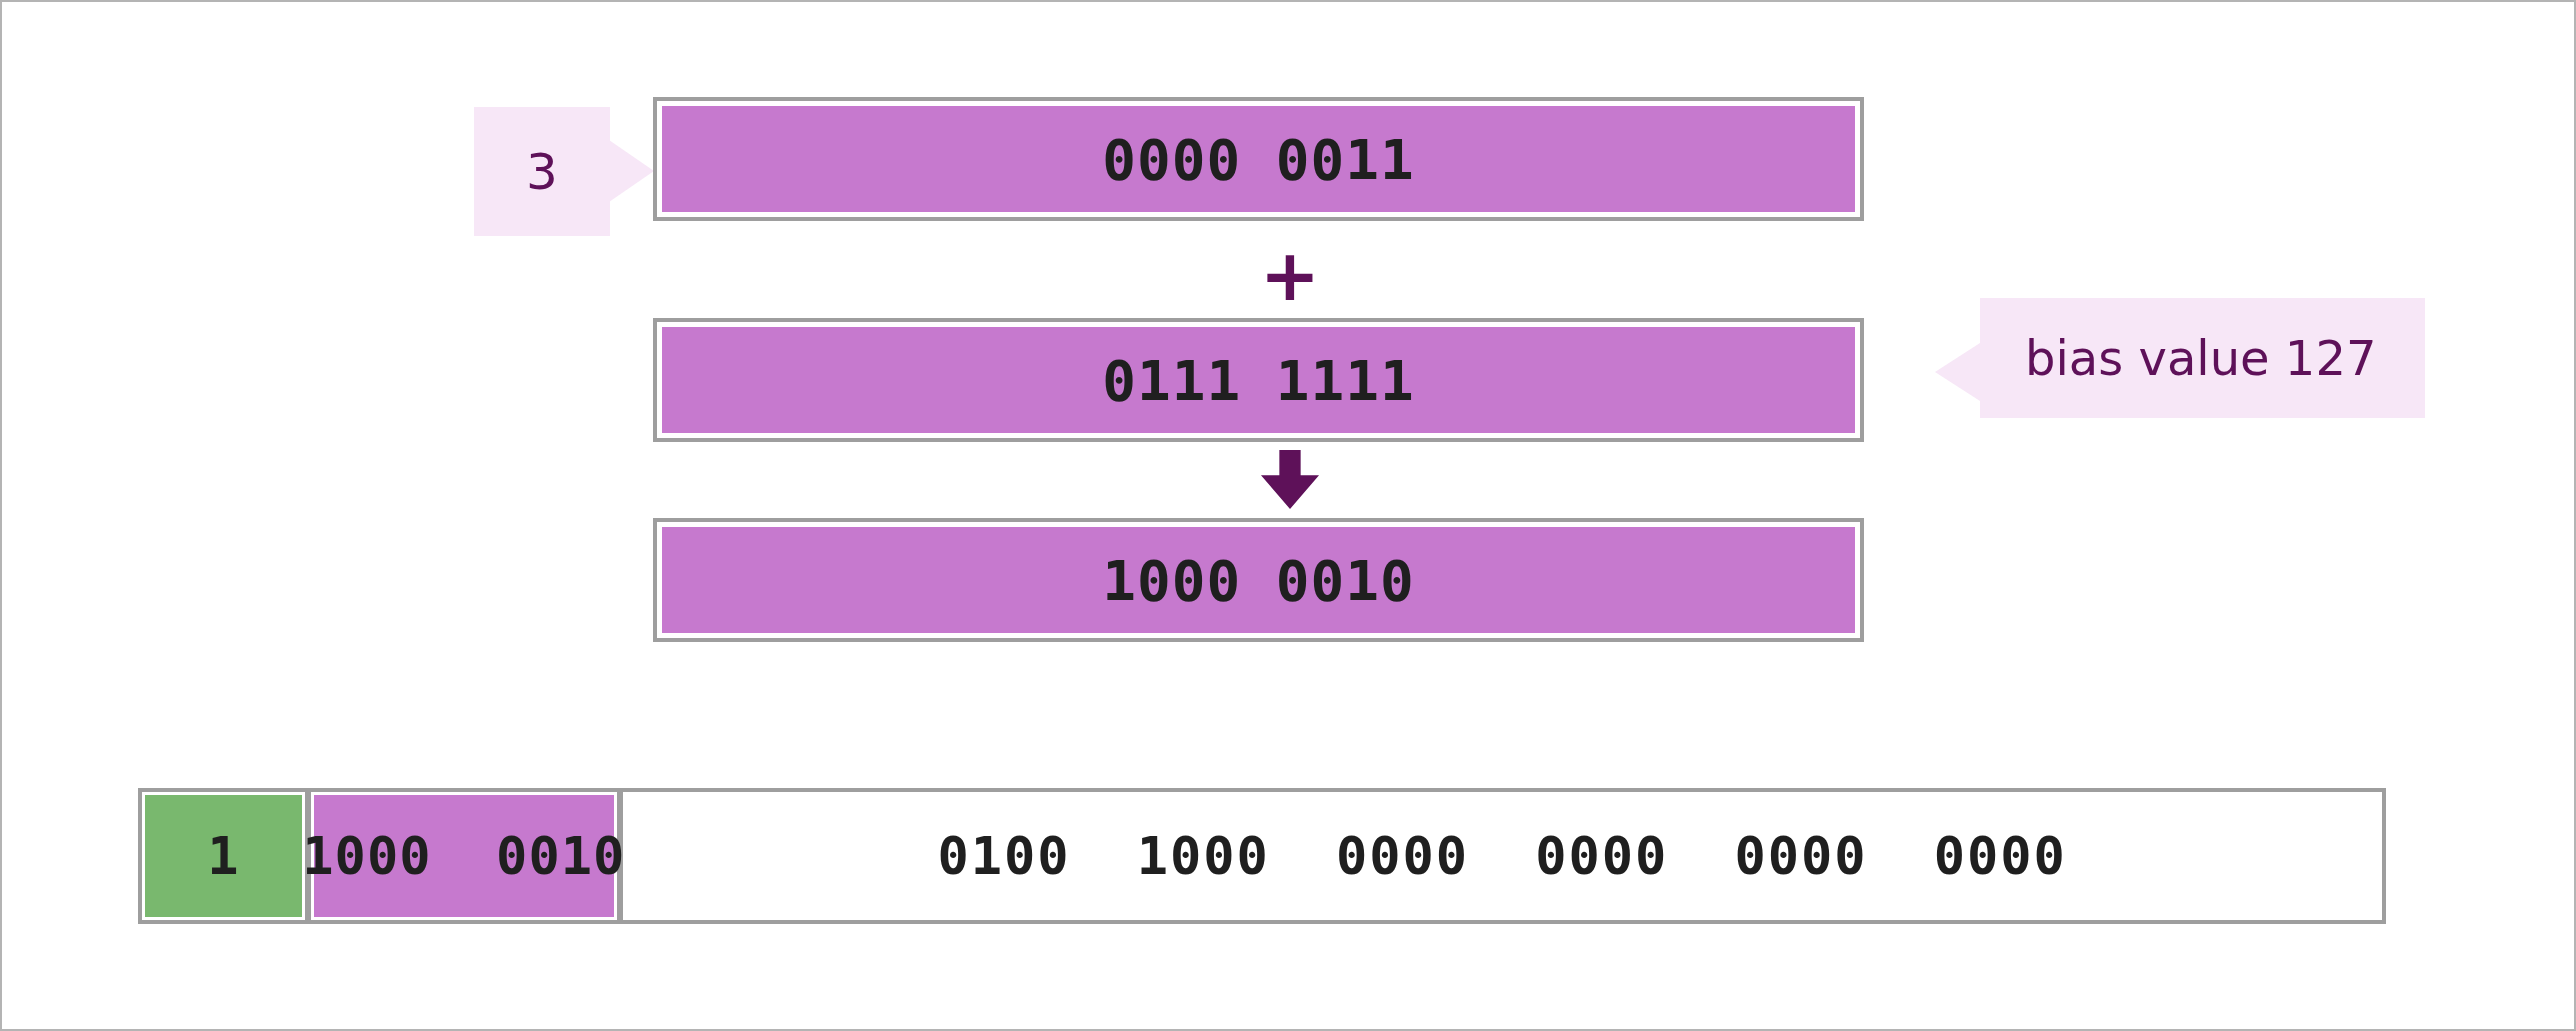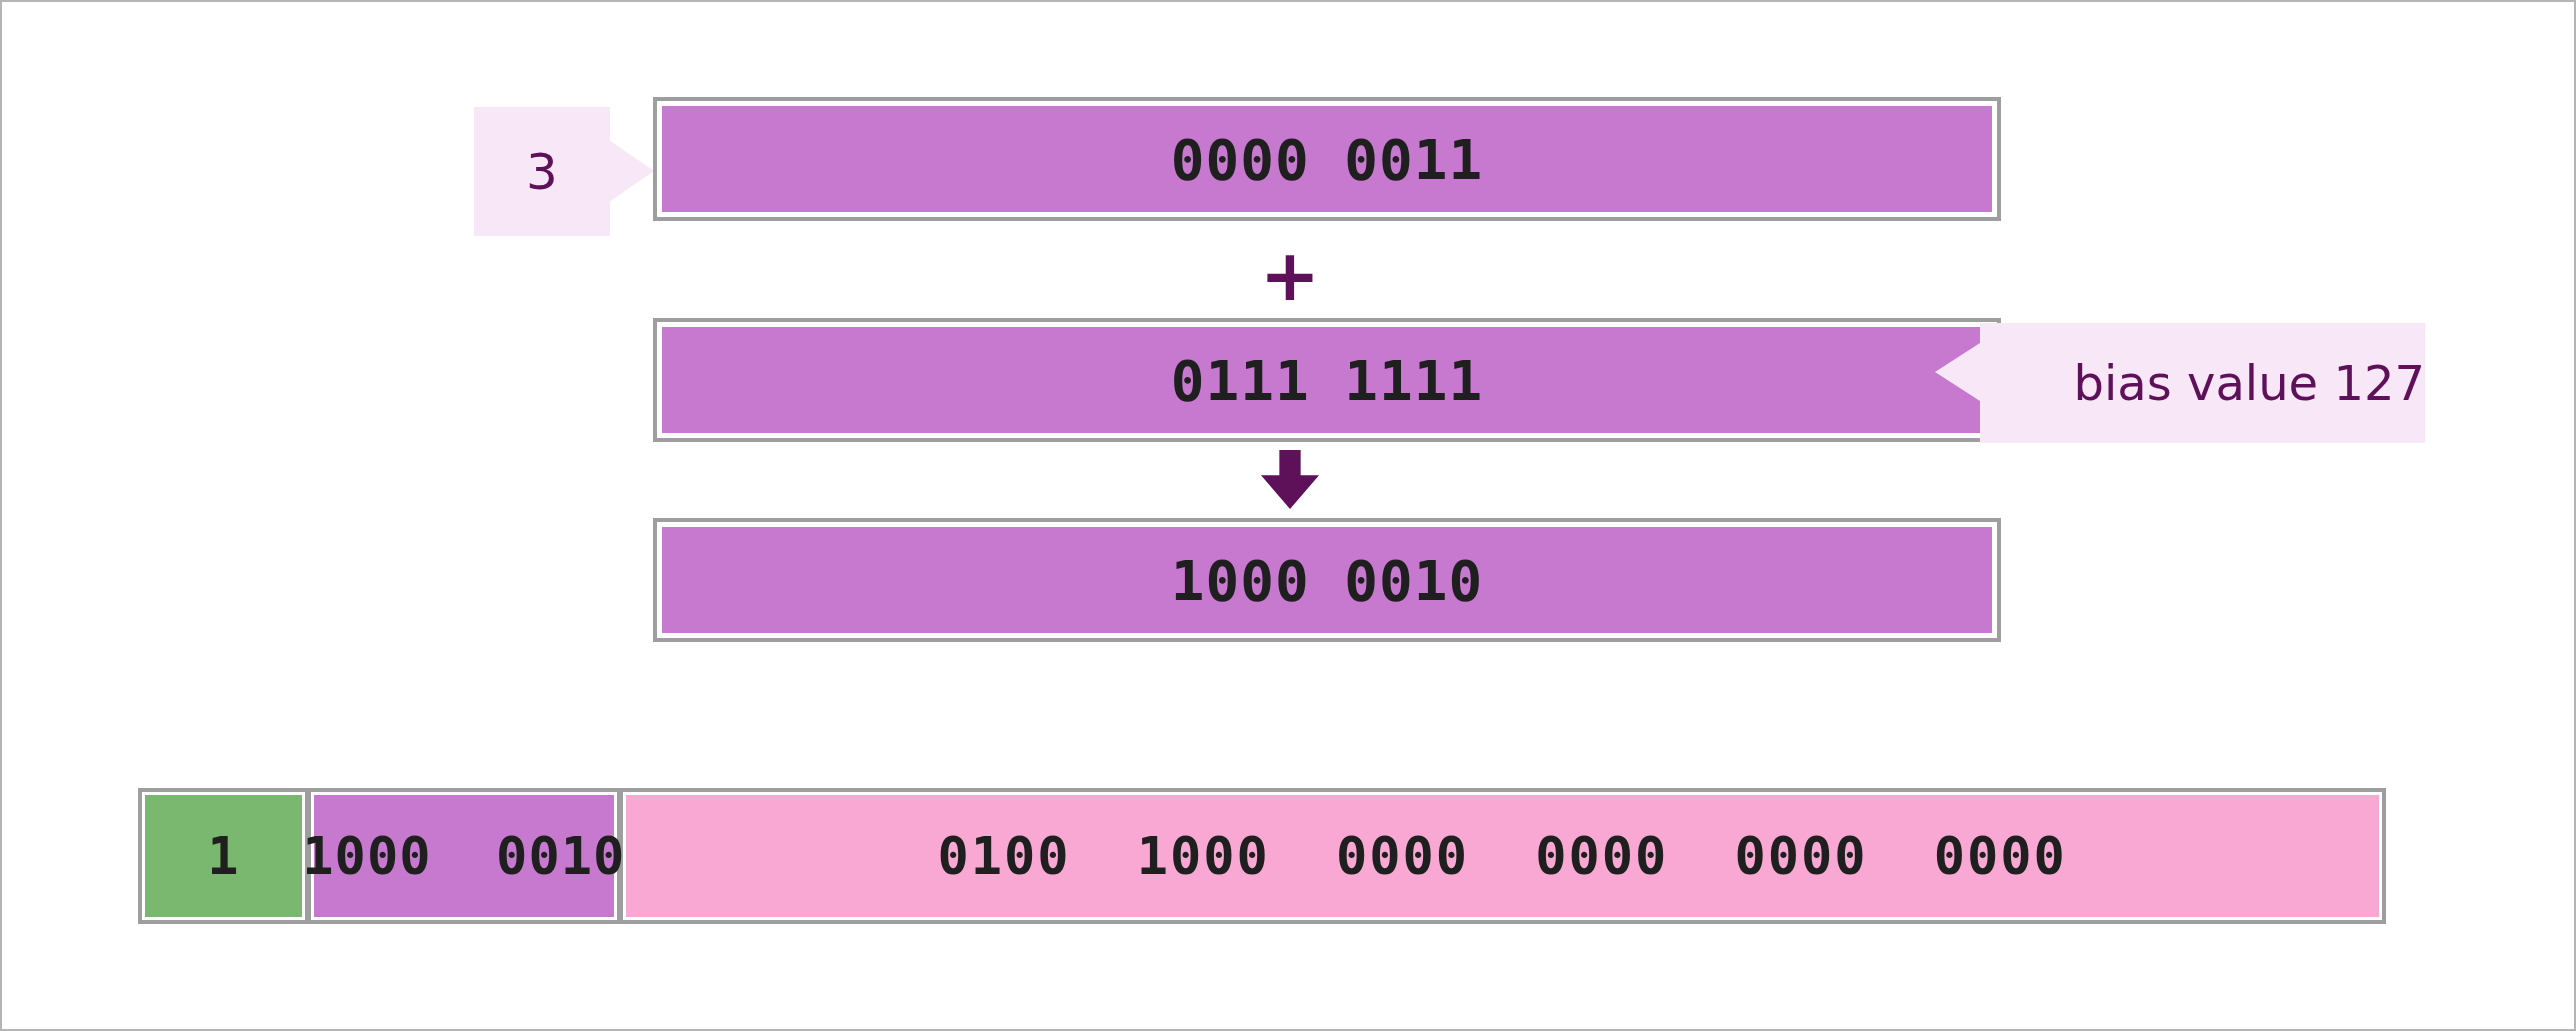--- a/index.html
+++ b/index.html
@@ -40,21 +40,21 @@
     font-family: "DejaVu Sans Mono", monospace;
     font-weight: bold;
     color: #1f1f1f;
     white-space: pre;
     letter-spacing: 1px;
   }
 
   
   .operand {
     left: 651px;
-    width: 1348px;
+    width: 1211px;
     height: 124px;
   }
   #row-addend   { top: 95px; }
   #row-bias     { top: 316px; }
   #row-result   { top: 516px; }
   .operand .fill { background: #c679ce; }
   .operand .bits { font-size: 56px; }
 
   
   .op-plus {
@@ -111,24 +111,24 @@
     left: 607px;
     top: 138px;
     border-top: 31px solid transparent;
     border-bottom: 31px solid transparent;
     border-left: 45px solid #f7e7f7;
   }
 
   
   #callout-bias {
     left: 1978px;
-    top: 321px;
+    top: 296px;
     width: 445px;
     height: 120px;
-    justify-content: flex-end;
+    justify-content: flex-start;
     padding-left: 45px;
   }
   #callout-bias .label { font-size: 48px; }
   #callout-bias-pointer {
     left: 1933px;
     top: 341px;
     border-top: 29px solid transparent;
     border-bottom: 29px solid transparent;
     border-right: 45px solid #f7e7f7;
   }
@@ -149,21 +149,21 @@
     border: 3.9px solid #ffffff;
     display: flex;
     align-items: center;
     justify-content: center;
     margin-right: 5.8px;
   }
   #bitfield .cell:last-child { margin-right: 0; }
   #bitfield .cell .bits { font-size: 52px; }
   .cell-sign     { width: 163px;  background: #79b86e; }
   .cell-exponent { width: 306px;  background: #c679ce; }
-  .cell-mantissa { width: 1759px; background: #f9a8d4; }
+  .cell-mantissa { width: 1759px; background: #ffffff; }
   .cell-mantissa .bits { letter-spacing: 1.9px; }
 </style>
 </head>
 <body>
 
 <div id="canvas">
 
   <div class="callout" id="callout-three">
     <span class="label">3</span>
   </div>

